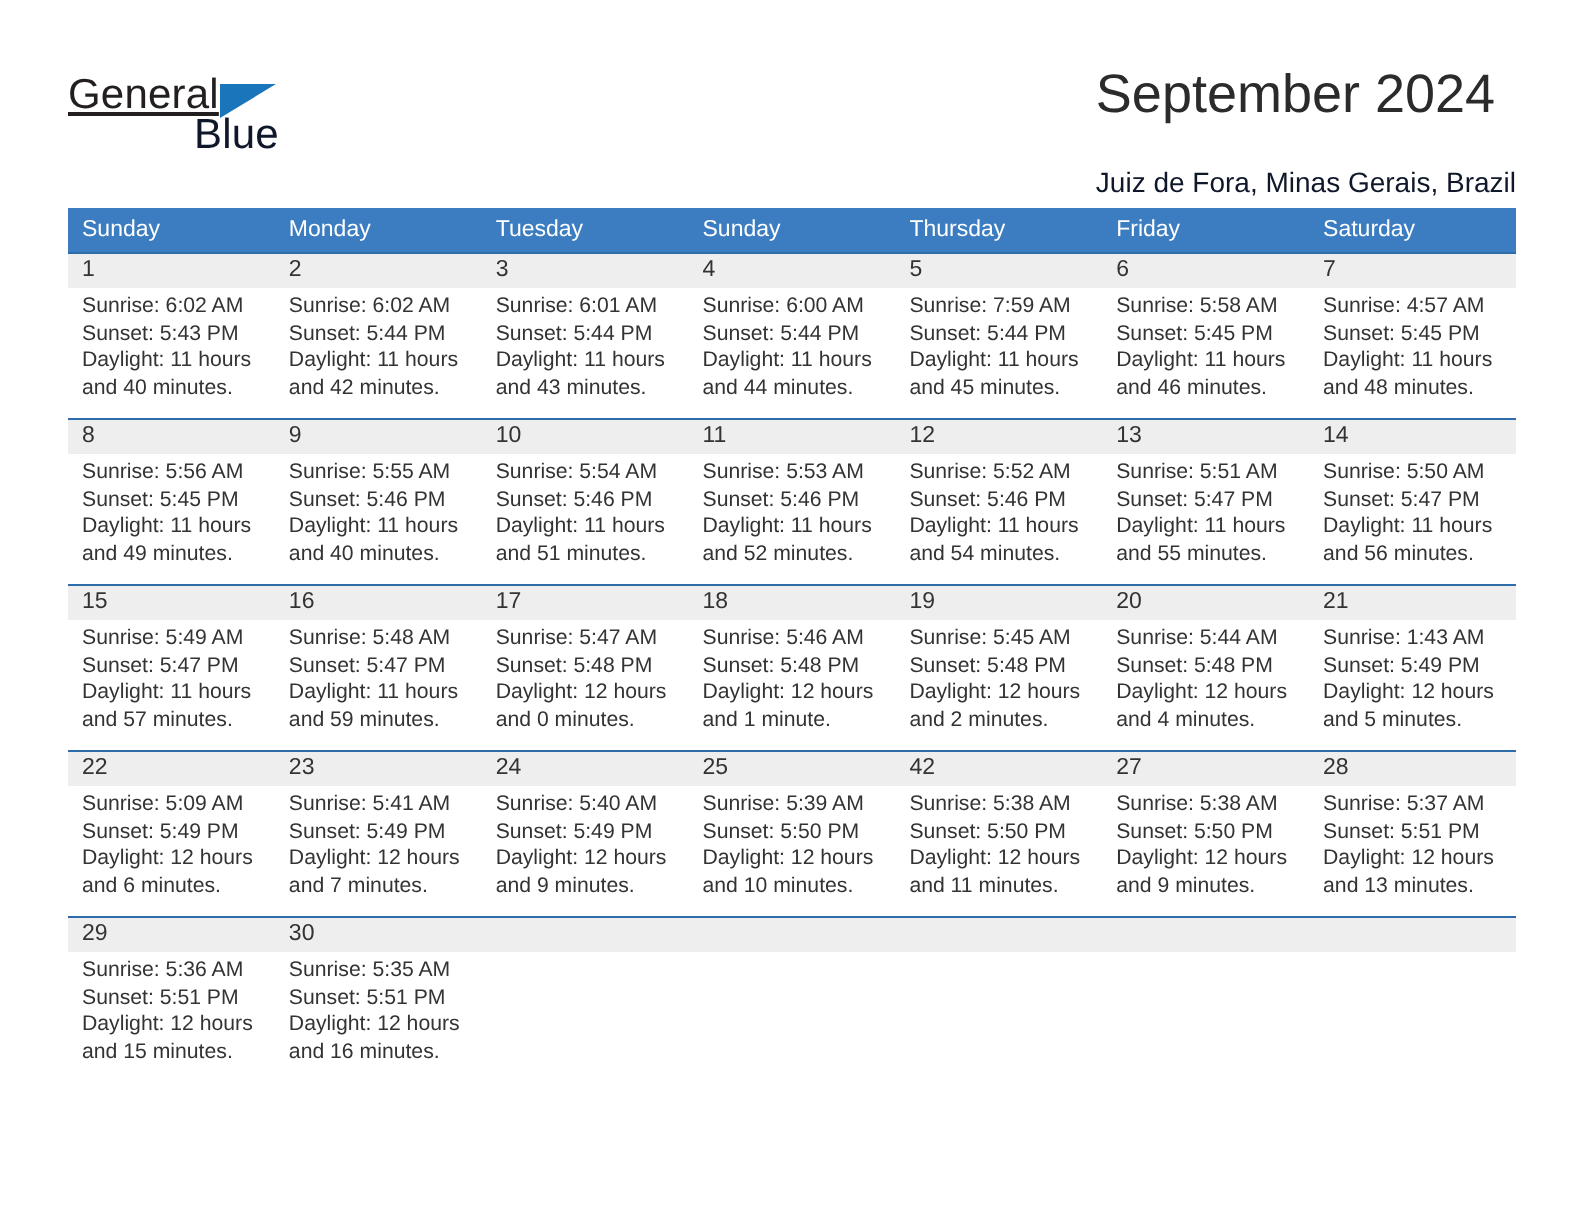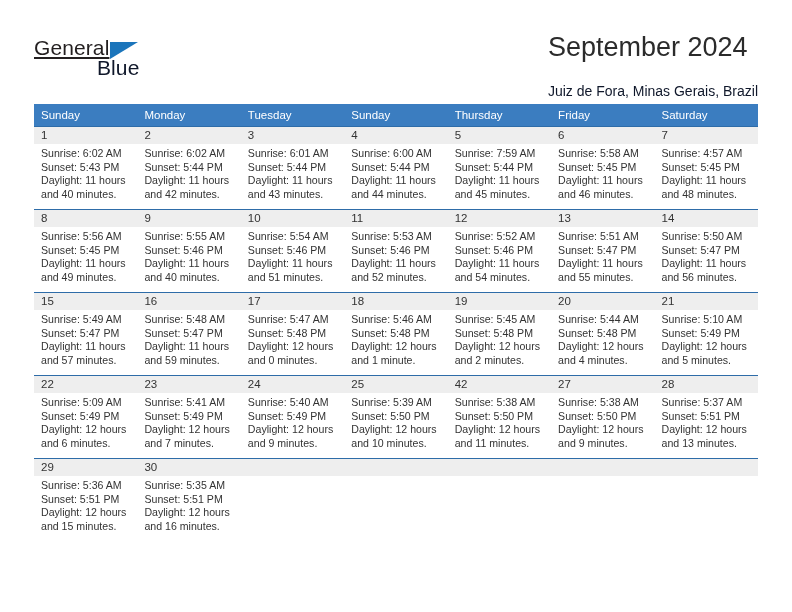--- a/index.html
+++ b/index.html
@@ -403,21 +403,21 @@
                 <div>Sunset: 5:48 PM</div>
                 <div>Daylight: 12 hours</div>
                 <div>and 4 minutes.</div>
               </div>
             </div>
           </td>
           <td>
             <div class="daycell">
               <div class="daynum-strip">21</div>
               <div class="detail">
-                <div>Sunrise: 5:10 AM</div>
+                <div>Sunrise: 1:43 AM</div>
                 <div>Sunset: 5:49 PM</div>
                 <div>Daylight: 12 hours</div>
                 <div>and 5 minutes.</div>
               </div>
             </div>
           </td>
         </tr>
         <tr>
           <td>
             <div class="daycell">

